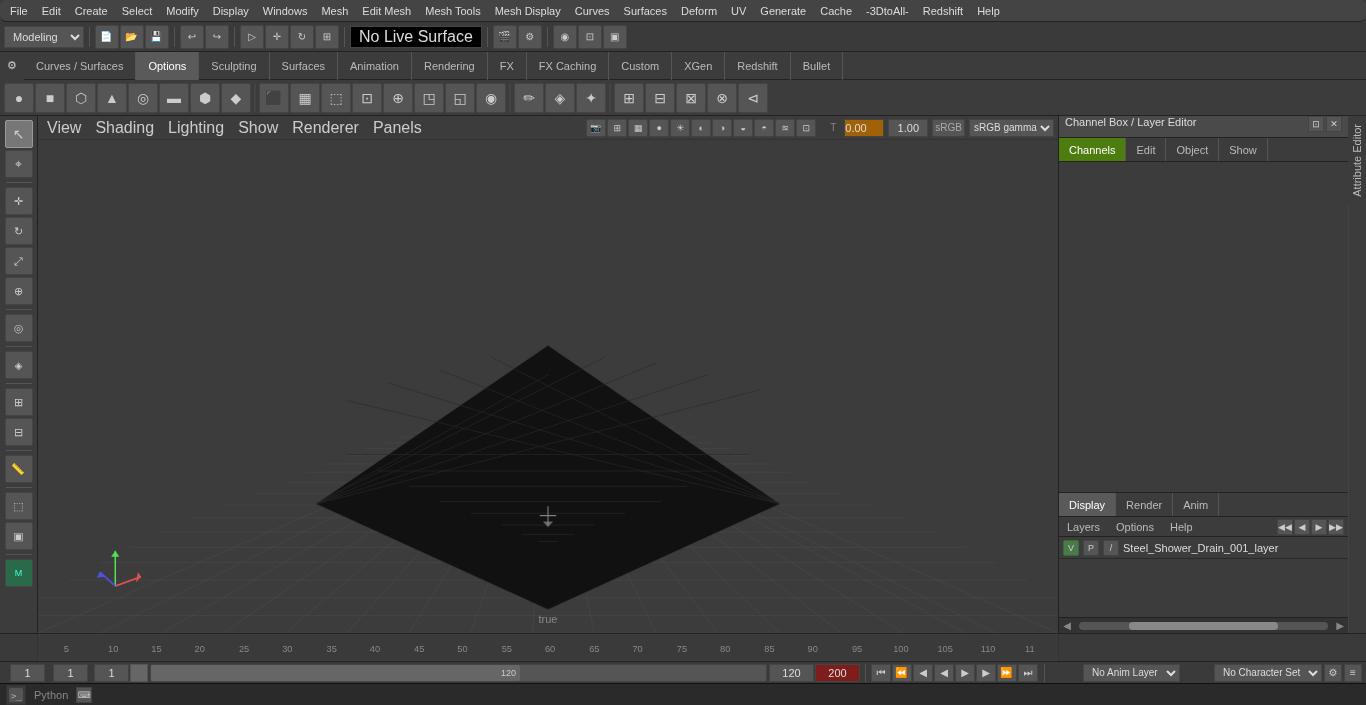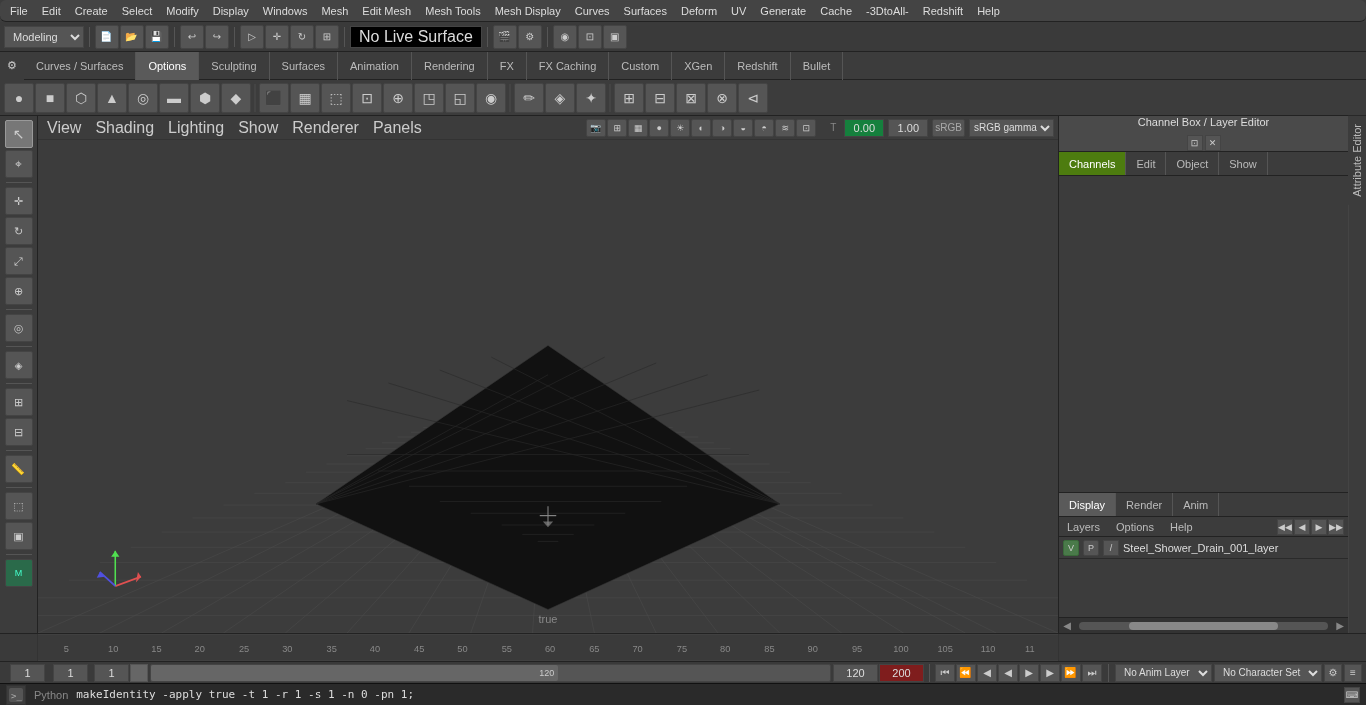--- a/index.html
+++ b/index.html
@@ -41,21 +41,21 @@
     #viewport { flex: 1; background: #3c3c3c; position: relative; overflow: hidden; }
     #viewport-header { display: flex; align-items: center; height: 24px; background: #3c3c3c; padding: 0 4px; gap: 4px; border-bottom: 1px solid #333; }
     .vp-btn { padding: 1px 5px; font-size: 16px; color: #ccc; cursor: pointer; background: none; border: none; text-align: center; }
     .vp-icons { display: flex; gap: 1px; }
     .vp-icon { width: 20px; height: 18px; background: #555; border: 1px solid #444; border-radius: 2px; cursor: pointer; display: flex; align-items: center; justify-content: center; font-size: 9px; color: #ccc; }
     #viewport-canvas { position: relative; width: 100%; height: calc(100% - 24px); }
     .persp-label { position: absolute; bottom: 8px; left: 50%; transform: translateX(-50%); color: #888; font-size: 11px; }
 
     
     #right-panel { width: 290px; background: #3c3c3c; border-left: 1px solid #222; display: flex; flex-direction: column; }
-    #channel-box-header { display: flex; align-items: center; justify-content: space-between; height: 36px; background: #4a4a4a; padding: 0 6px; border-bottom: 1px solid #222; flex-direction: column; }
+    #channel-box-header { display: flex; justify-content: space-between; height: 22px; background: #4a4a4a; padding: 0 6px; border-bottom: 1px solid #222; }
     #channel-box-title { font-size: 11px; color: #ddd; }
     #channel-box-controls { display: flex; gap: 2px; }
     .cb-ctrl { width: 16px; height: 16px; background: #555; border: 1px solid #444; cursor: pointer; display: flex; align-items: center; justify-content: center; font-size: 9px; color: #ccc; }
     #channel-tabs { display: flex; height: 24px; background: #3c3c3c; border-bottom: 1px solid #222; }
     .ch-tab { padding: 0 10px; display: flex; align-items: center; cursor: pointer; font-size: 11px; color: #bbb; border-right: 1px solid #555; }
     .ch-tab.active { background: #4d7c0f; color: #fff; }
     #channel-content { flex: 1; background: #3c3c3c; overflow-y: auto; padding: 4px 0; }
 
     
     #layer-section { border-top: 1px solid #222; }
@@ -74,21 +74,21 @@
     .lyr-scrollbar { flex: 1; height: 8px; background: #555; margin: 0 4px; border-radius: 4px; position: relative; }
     .lyr-thumb { position: absolute; left: 20%; width: 60%; height: 100%; background: #888; border-radius: 4px; }
 
     
     #timeline { height: 28px; background: #3c3c3c; border-top: 1px solid #222; display: flex; align-items: center; overflow: hidden; position: relative; }
 
     
     #bottom-bar1 { display: flex; align-items: center; height: 22px; background: #3a3a3a; border-top: 1px solid #222; }
     .playback-btn { width: 20px; height: 18px; background: #555; border: 1px solid #444; cursor: pointer; display: flex; align-items: center; justify-content: center; font-size: 10px; color: #ccc; }
     .range-input { width: 50px; height: 18px; background: #555; border: 1px solid #444; color: #ddd; font-size: 11px; text-align: center; }
-    .anim-dropdown { height: 18px; background: #555; border: 1px solid #444; color: #ddd; font-size: 11px; padding: 0 4px; cursor: pointer; }
+    .anim-dropdown { height: 18px; background: #555; border: 1px solid #444; color: #ddd; font-size: 11px; padding: 0 4px; cursor: pointer; margin-left: 32px; }
     .bottom-sep { width: 1px; height: 18px; background: #555; margin: 0 4px; }
 
     #bottom-bar2 { display: flex; align-items: center; height: 22px; background: #2a2a2a; border-top: 1px solid #111; padding: 0 6px; gap: 4px; }
     .python-label { color: #888; font-size: 11px; }
     .cmd-display { flex: 1; color: #ddd; font-size: 11px; font-family: monospace; }
 
     
     .side-tab { writing-mode: vertical-rl; text-orientation: mixed; transform: rotate(180deg); font-size: 11px; color: #bbb; padding: 8px 3px; background: #3c3c3c; border-left: 1px solid #555; cursor: pointer; }
 
     
@@ -253,21 +253,21 @@
         <div class="vp-icon">◐</div>
         <div class="vp-icon">◑</div>
         <div class="vp-icon">◒</div>
         <div class="vp-icon">◓</div>
         <div class="vp-icon">≋</div>
         <div class="vp-icon">⊡</div>
       </div>
 
       <div style="display:flex;align-items:center;gap:4px;margin-left:6px;">
         <div class="vp-icon" style="width:auto;padding:0 4px;background:none;border:none;color:#888;font-size:10px;">T</div>
-        <input type="text" style="width: 40px; height: 18px; background: #15803d; border: 1px solid rgb(68, 68, 68); color: rgb(221, 221, 221); font-size: 11px; text-align: center;" value="0.00">
+        <input type="text" style="width: 40px; height: 18px; background: #a16207; border: 1px solid rgb(68, 68, 68); color: rgb(221, 221, 221); font-size: 11px; text-align: left;" value="0.00">
         <input type="text" style="width: 40px; height: 18px; background: rgb(85, 85, 85); border: 1px solid rgb(68, 68, 68); color: rgb(221, 221, 221); font-size: 11px; text-align: center;" value="1.00">
         <div class="vp-icon" style="width:auto;padding:0 2px;background:#555;border:1px solid #444;color:#aaa;font-size:10px;">sRGB</div>
         <select style="height:18px;background:#555;border:1px solid #444;color:#ddd;font-size:10px;">
           <option>sRGB gamma</option>
         </select>
       </div>
     </div>
 
     <div id="viewport-canvas">
       <svg class="grid-svg" viewBox="0 0 990 420" preserveAspectRatio="none">
@@ -511,15 +511,14 @@
 </div>
 
 <div id="bottom-bar2" style="display:flex;align-items:center;height:22px;background:#2a2a2a;border-top:1px solid #111;padding:0 6px;gap:8px;">
   <div style="width:20px;height:20px;background:#3c3c3c;border:1px solid #333;display:flex;align-items:center;justify-content:center;cursor:pointer;">
     <svg width="14" height="14" viewBox="0 0 14 14">
       <rect width="14" height="14" rx="2" fill="#555"></rect>
       <text x="2" y="11" font-size="9" fill="#aaa" font-family="monospace">&gt;_</text>
     </svg>
   </div>
   <span class="python-label">Python</span>
-  <div class="cmd-display">makeIdentity -apply true -t 1 -r 1 -s 1 -n 0 -pn 1;</div>
   <div style="width:16px;height:16px;background:#555;border:1px solid #444;cursor:pointer;display:flex;align-items:center;justify-content:center;font-size:9px;color:#ccc;">⌨</div>
 </div>
 
 </body></html>

